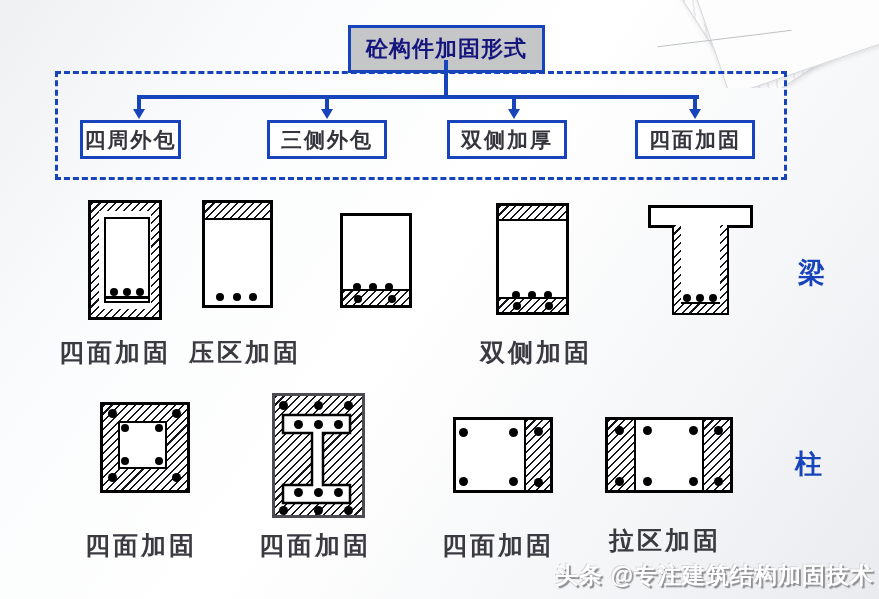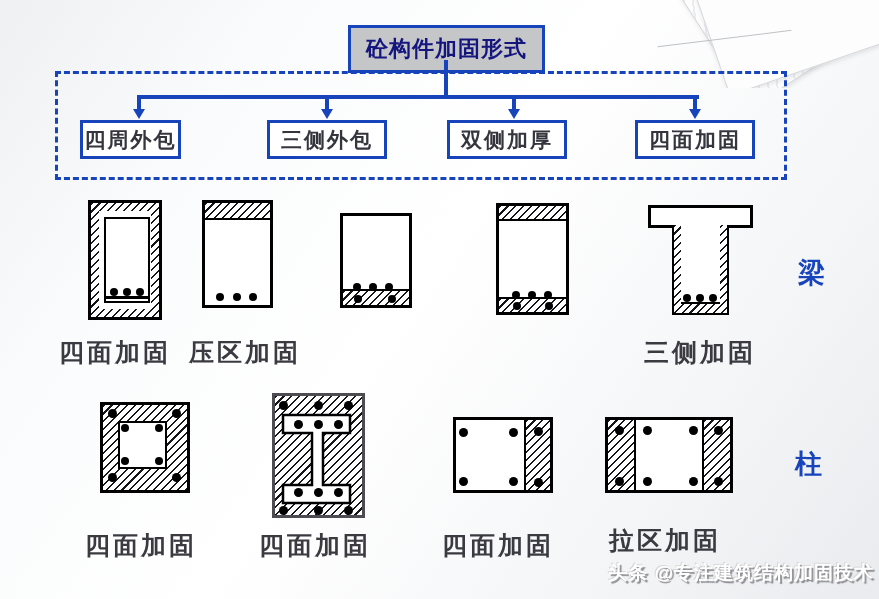--- a/index.html
+++ b/index.html
@@ -37,21 +37,21 @@
   }
   .lbl{
     position:absolute;width:140px;text-align:center;
     font-size:25px;font-weight:bold;color:#3a3a40;letter-spacing:3px;
   }
   .side-lbl{
     position:absolute;font-size:27px;font-weight:bold;color:#1743bb;letter-spacing:1px;
   }
   .watermark{
     position:absolute;left:552px;top:560px;width:322px;text-align:right;
-    font-size:19px;font-weight:bold;color:#ffffff;
+    font-size:23px;font-weight:bold;color:#ffffff;
     text-shadow:2px 2px 1px #8e8e92,-1px -1px 0 #d8d8da;
     letter-spacing:1px;
   }
   .paper-deco{position:absolute;right:0;top:0;width:250px;height:88px;overflow:hidden;}
   .sheet{position:absolute;background:#fdfdfe;border:1px solid #d5d6d9;box-shadow:0 2px 4px rgba(120,125,135,.18);
     background-image:repeating-linear-gradient(115deg,#ececef 0 2px,rgba(0,0,0,0) 2px 9px);}
   .sheet.plain{background-image:none;}
   .thin-edge{position:absolute;height:1px;background:#bfc1c5;}
 </style>
 </head>
@@ -138,21 +138,21 @@
     <div class="abs" style="left:7px;top:0;right:7px;bottom:9px;background:#fff;">
       <div class="rd" style="left:2px;top:69px;"></div>
       <div class="rd" style="left:15px;top:69px;"></div>
       <div class="rd" style="left:28px;top:69px;"></div>
       <div class="abs" style="left:0;right:0;bottom:0;height:2.5px;background:#000;"></div>
     </div>
   </div>
 
   <div class="lbl" style="left:45px;top:336px;">四面加固</div>
   <div class="lbl" style="left:175px;top:336px;text-align:center;">压区加固</div>
-  <div class="lbl" style="left:630px;top:336px;">三侧加固</div>
+  <div class="lbl" style="left:466px;top:336px;">双侧加固</div>
   <div class="side-lbl" style="left:798px;top:255px;">梁</div>
 
   <div class="abs hatch" style="left:100px;top:402px;width:90px;height:91px;border:3px solid #000;box-sizing:border-box;">
     <div class="rd9" style="left:5px;top:4px;"></div>
     <div class="rd9" style="left:69px;top:4px;"></div>
     <div class="rd9" style="left:5px;top:68px;"></div>
     <div class="rd9" style="left:69px;top:68px;"></div>
     <div class="abs" style="left:15px;top:16px;width:49px;height:48px;border:2.5px solid #000;box-sizing:border-box;background:#fff;">
       <div class="rd" style="left:1px;top:1px;"></div>
       <div class="rd" style="left:35px;top:1px;"></div>

